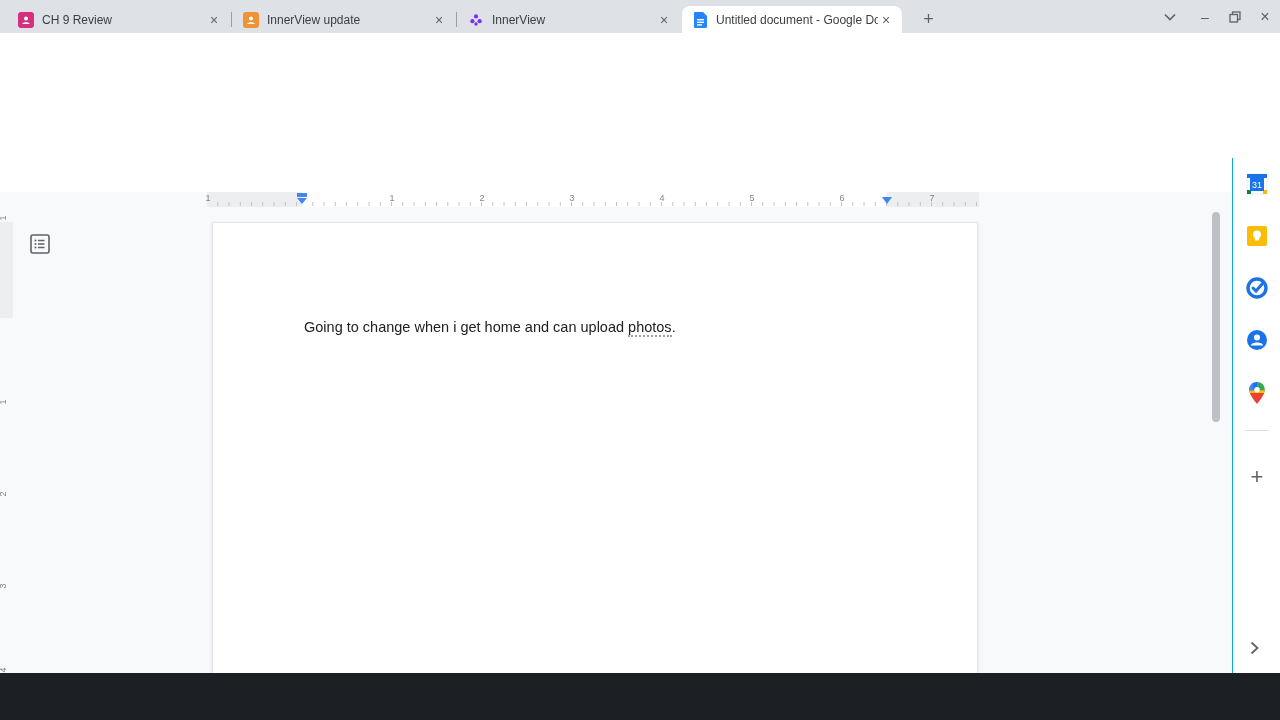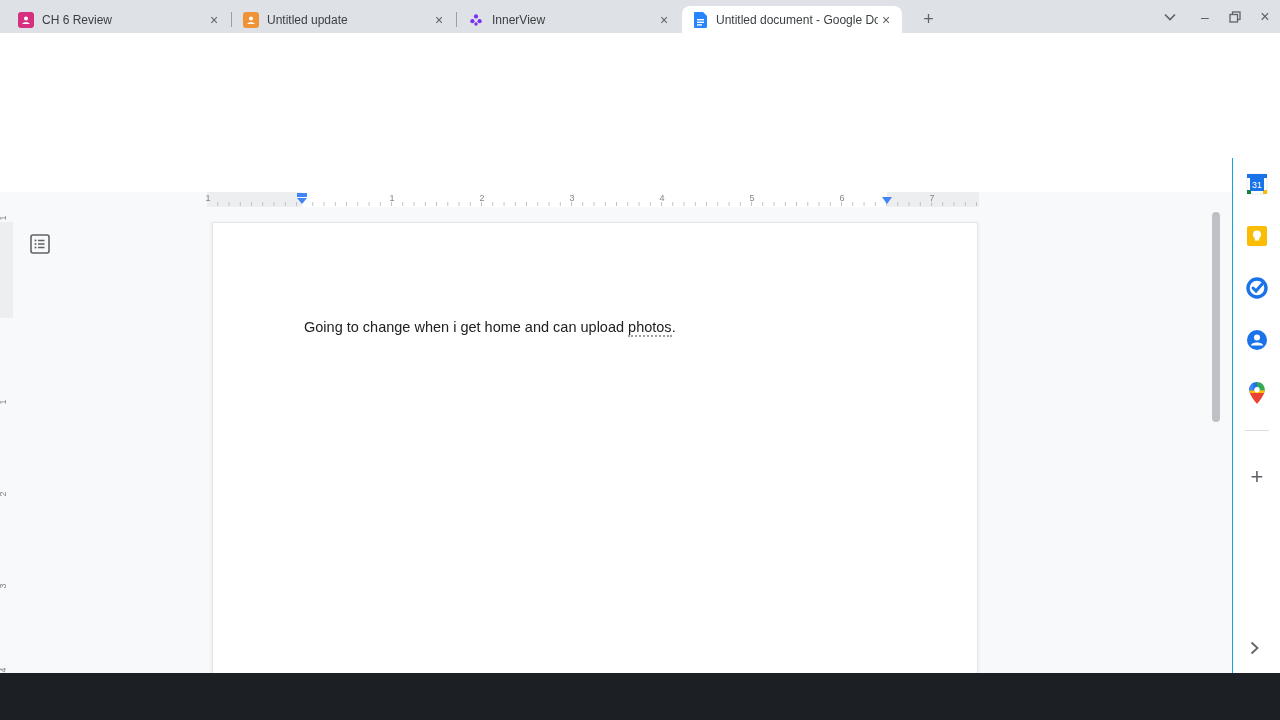--- a/index.html
+++ b/index.html
@@ -69,32 +69,32 @@
 <body>
 
 <div id="tabstrip" class="abs">
   <div class="tab abs" style="left:8px;width:222px;">
     <span class="favicon" style="background:#d5307f;">
       <svg width="10" height="10" viewBox="0 0 10 10">
           <circle cx="5" cy="3.4" r="2" fill="#fff"></circle>
           <path d="M1.3 9 C1.3 6.6 8.7 6.6 8.7 9 Z" fill="#fff"></path>
         </svg>
     </span>
-    <span class="title">CH 6 Review</span>
+    <span class="title">CH 9 Review</span>
     <span class="close">×</span>
   </div>
   <div class="tabsep abs" style="left:231px;"></div>
   <div class="tab abs" style="left:233px;width:222px;">
     <span class="favicon" style="background:#f09236;">
       <svg width="10" height="10" viewBox="0 0 10 10">
           <circle cx="5" cy="3.4" r="2" fill="#fff"></circle>
           <path d="M1.3 9 C1.3 6.6 8.7 6.6 8.7 9 Z" fill="#fff"></path>
         </svg>
     </span>
-    <span class="title">Untitled update</span>
+    <span class="title">InnerView update</span>
     <span class="close">×</span>
   </div>
   <div class="tabsep abs" style="left:456px;"></div>
   <div class="tab abs" style="left:458px;width:222px;">
     <span class="favicon">
       <svg width="14" height="14" viewBox="0 0 14 14">
           <circle cx="7" cy="3.4" r="2.1" fill="#7b2ff2"></circle>
           <circle cx="3.4" cy="8.2" r="2.1" fill="#7b2ff2"></circle>
           <circle cx="10.6" cy="8.2" r="2.1" fill="#7b2ff2"></circle>
           <circle cx="7" cy="11" r="1.7" fill="#7b2ff2"></circle>

